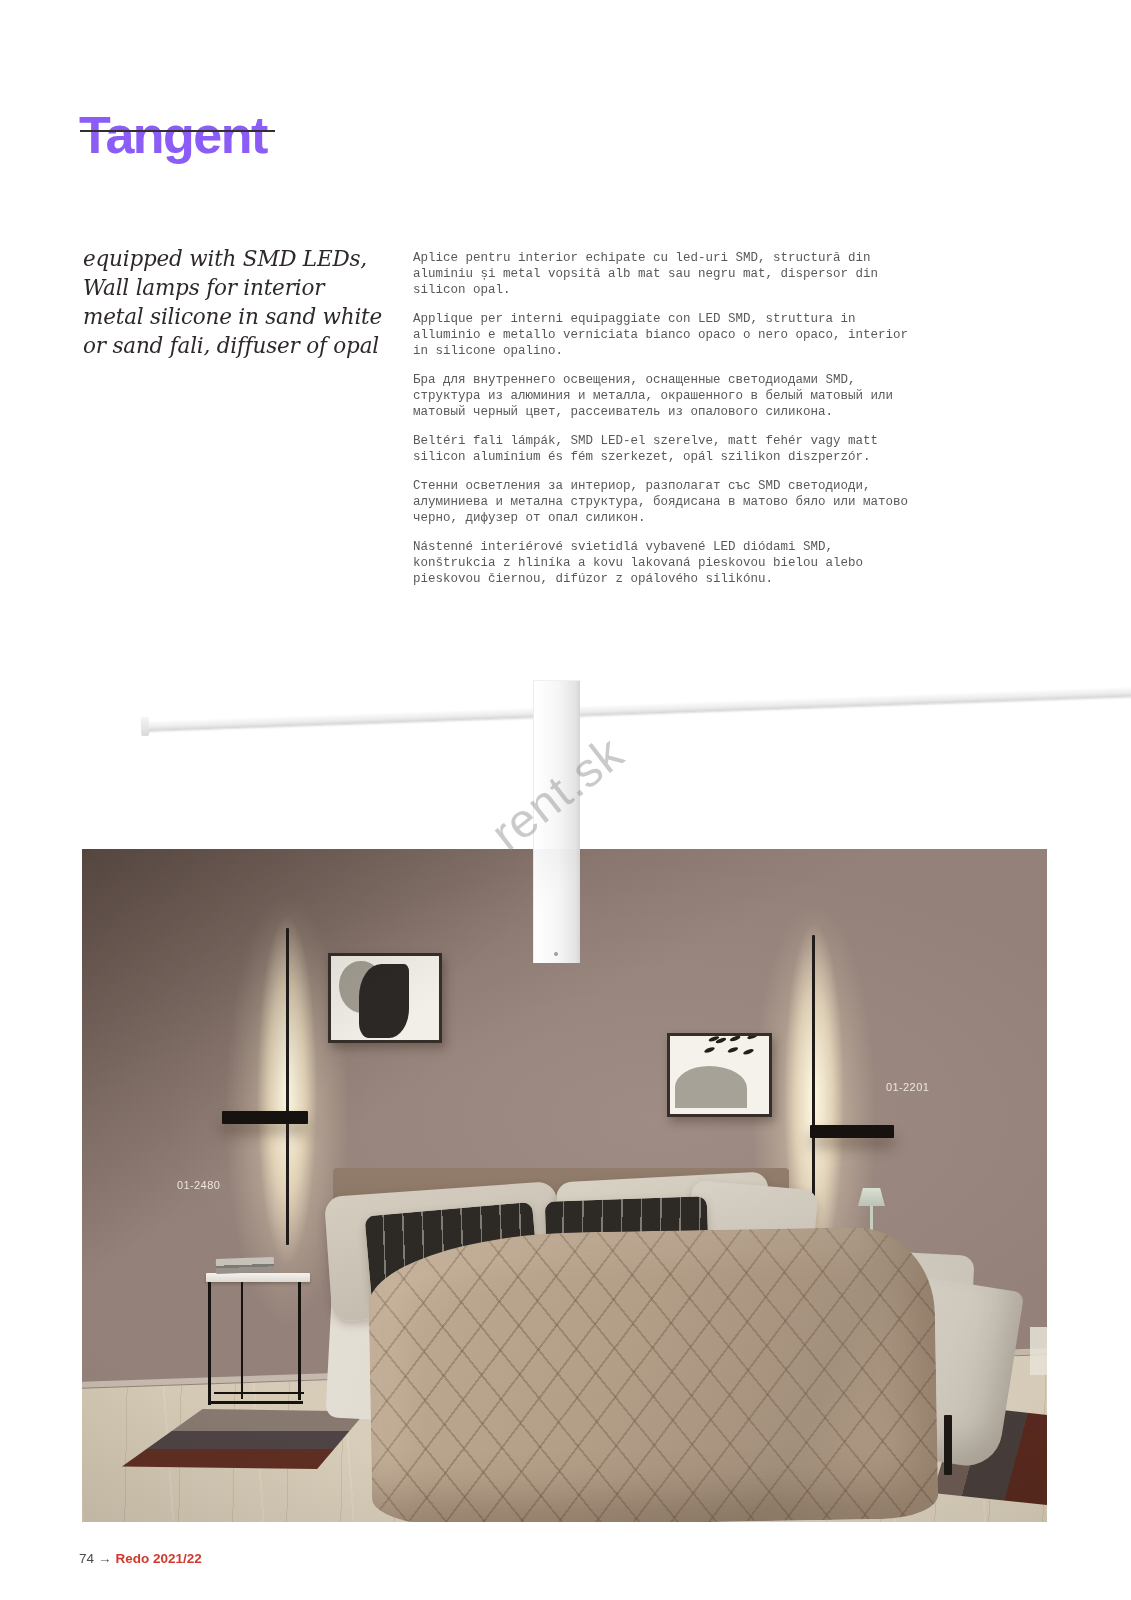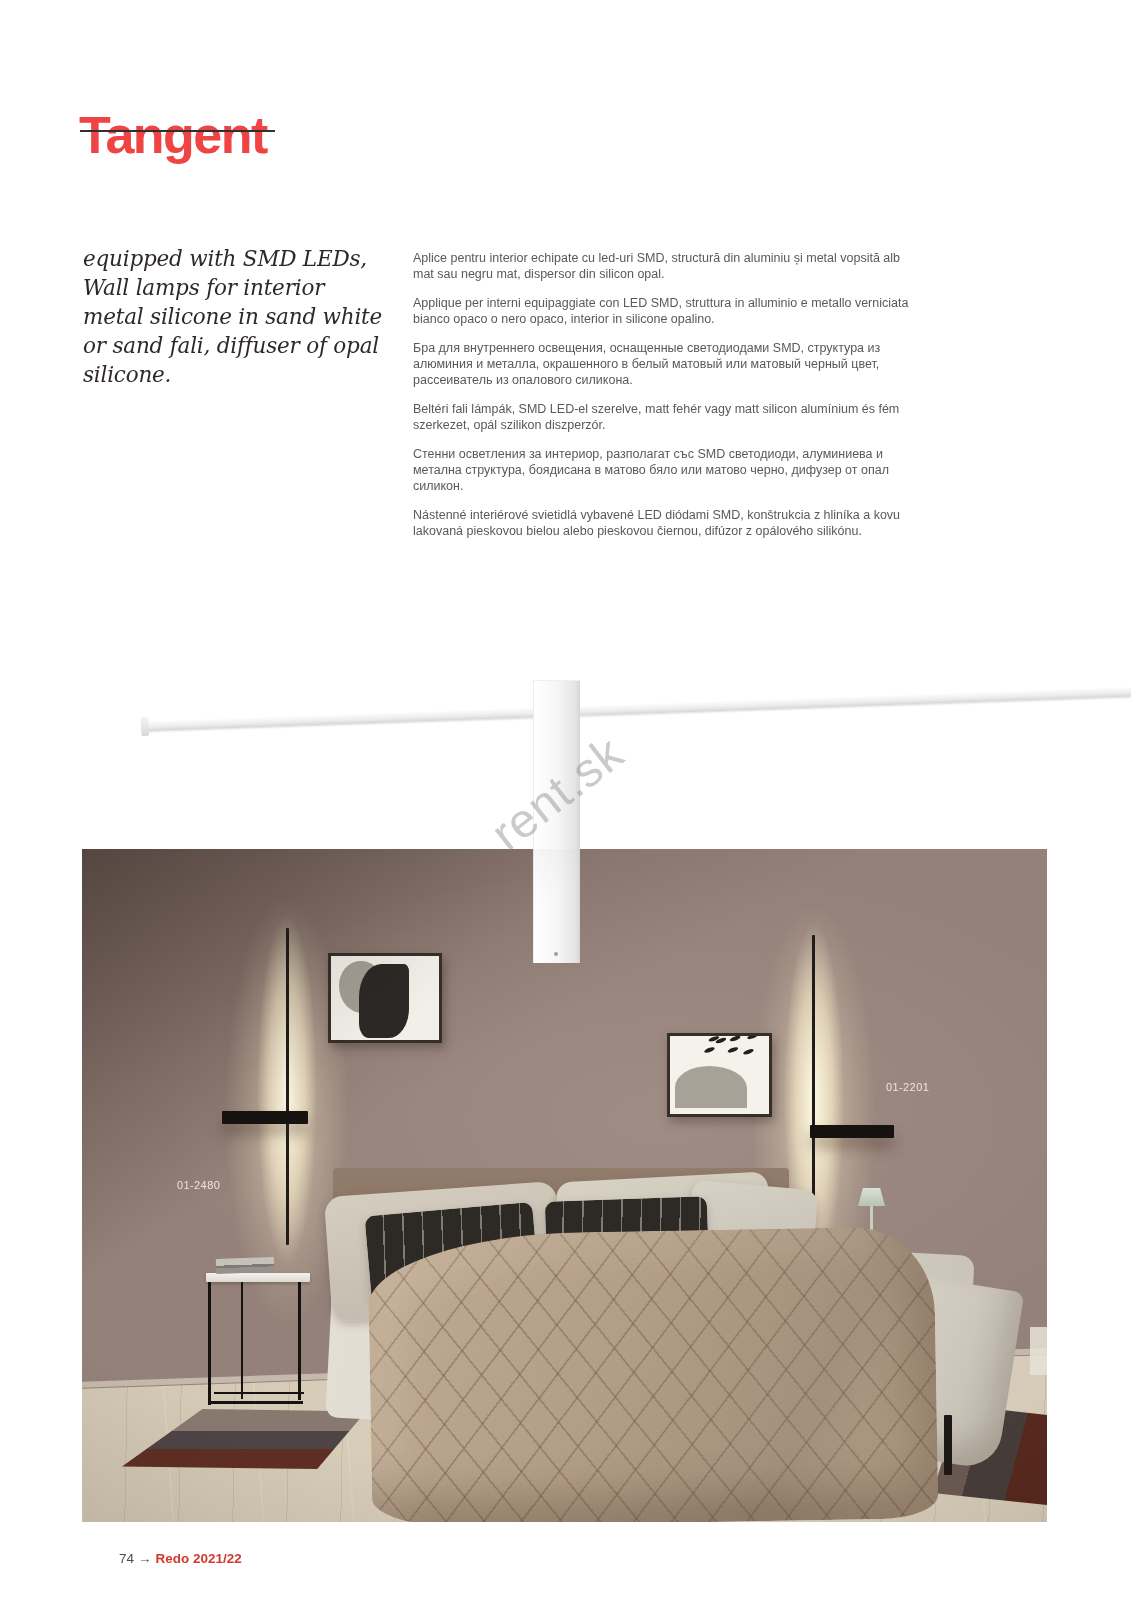--- a/index.html
+++ b/index.html
@@ -2,30 +2,30 @@
 <html><head>
 <meta charset="utf-8">
 <style>
   html,body{margin:0;padding:0;background:#ffffff;}
   .page{position:relative;width:1131px;height:1600px;background:#ffffff;overflow:hidden;
         font-family:"Liberation Sans",sans-serif;}
   .abs{position:absolute;}
 
   
   .title{left:79px;top:74px;font-size:52px;line-height:1;font-weight:700;
-         letter-spacing:-1.5px;color:#ef4444;}
+         letter-spacing:-1.5px;color:#8b5cf6;}
   .title-rule{left:80px;top:130px;width:195px;height:2px;background:#332f30;}
 
   
   .intro{left:83px;top:244px;width:345px;color:#2e282a;
          font-family:"DejaVu Serif",serif;font-style:italic;font-weight:500;
          font-size:21.5px;line-height:29px;letter-spacing:-0.2px;}
 
   
-  .descs{left:413px;top:250px;width:505px;}
+  .descs{left:413px;top:250px;width:505px;font-family:Liberation Mono, monospace;}
   .descs p{margin:0 0 13px 0;font-size:12.5px;line-height:16px;color:#58595b;}
 
   
   .led-bar{left:145px;top:722px;width:992px;height:9px;transform:rotate(-2deg);
            transform-origin:0 50%;border-radius:3px;z-index:4;
            background:linear-gradient(to bottom,#fbfbfb,#ededed 55%,#d6d6d6);
            box-shadow:0 1px 2px rgba(0,0,0,.14);}
   .led-bar::before{content:"";position:absolute;left:-4px;top:-5px;width:8px;height:19px;
            border-radius:2px;background:linear-gradient(to bottom,#f5f5f5,#d9d9d9);}
   .pendant{left:533px;top:680px;width:46px;height:282px;z-index:5;
@@ -130,39 +130,38 @@
            repeating-linear-gradient(52deg, rgba(114,92,72,.38) 0 2px, transparent 2px 30px),
            repeating-linear-gradient(-52deg, rgba(114,92,72,.38) 0 2px, transparent 2px 30px),
            linear-gradient(115deg,#c0ab93 0%,#b29d87 45%,#a3907c 75%,#b5a089 100%);
          box-shadow:inset -24px -26px 44px rgba(84,64,46,.30), inset 26px 18px 40px rgba(255,244,226,.16);}
   .vignette{left:0;top:0;width:965px;height:673px;z-index:40;pointer-events:none;
          background:
            radial-gradient(130% 100% at 55% 38%, transparent 55%, rgba(35,24,18,.22) 100%),
            linear-gradient(140deg, rgba(25,16,12,.26), transparent 30%);}
 
   
-  .footer{left:79px;top:1551px;font-size:13.5px;color:#4b4b4d;margin-left:40px;}
+  .footer{left:79px;top:1551px;font-size:13.5px;color:#4b4b4d;}
   .footer .cat{color:#d03a2e;font-weight:700;margin-left:4px;}
   .footer .num{margin-right:4px;}
 </style>
 </head>
 <body>
 
 <div class="page">
 
   <h1 class="abs title">Tangent</h1>
   <div class="abs title-rule"></div>
 
   <div class="abs intro">
 
   <div>equipped with SMD LEDs,</div>
       <div>Wall lamps for interior</div>
       <div>metal silicone in sand white</div>
       <div>or sand fali, diffuser of opal</div>
-      <div>silicone.</div>
     </div>
 
   <div class="abs descs">
 
   <p>Aplice pentru interior echipate cu led-uri SMD, structură din aluminiu și metal vopsită alb mat sau negru mat, dispersor din silicon opal.</p>
       <p>Applique per interni equipaggiate con LED SMD, struttura in alluminio e metallo verniciata bianco opaco o nero opaco, interior in silicone opalino.</p>
       <p>Бра для внутреннего освещения, оснащенные светодиодами SMD, структура из алюминия и металла, окрашенного в белый матовый или матовый черный цвет, рассеиватель из опалового силикона.</p>
       <p>Beltéri fali lámpák, SMD LED-el szerelve, matt fehér vagy matt silicon alumínium és fém szerkezet, opál szilikon diszperzór.</p>
       <p>Стенни осветления за интериор, разполагат със SMD светодиоди, алуминиева и метална структура, боядисана в матово бяло или матово черно, дифузер от опал силикон.</p>
       <p>Nástenné interiérové svietidlá vybavené LED diódami SMD, konštrukcia z hliníka a kovu lakovaná pieskovou bielou alebo pieskovou čiernou, difúzor z opálového silikónu.</p>

